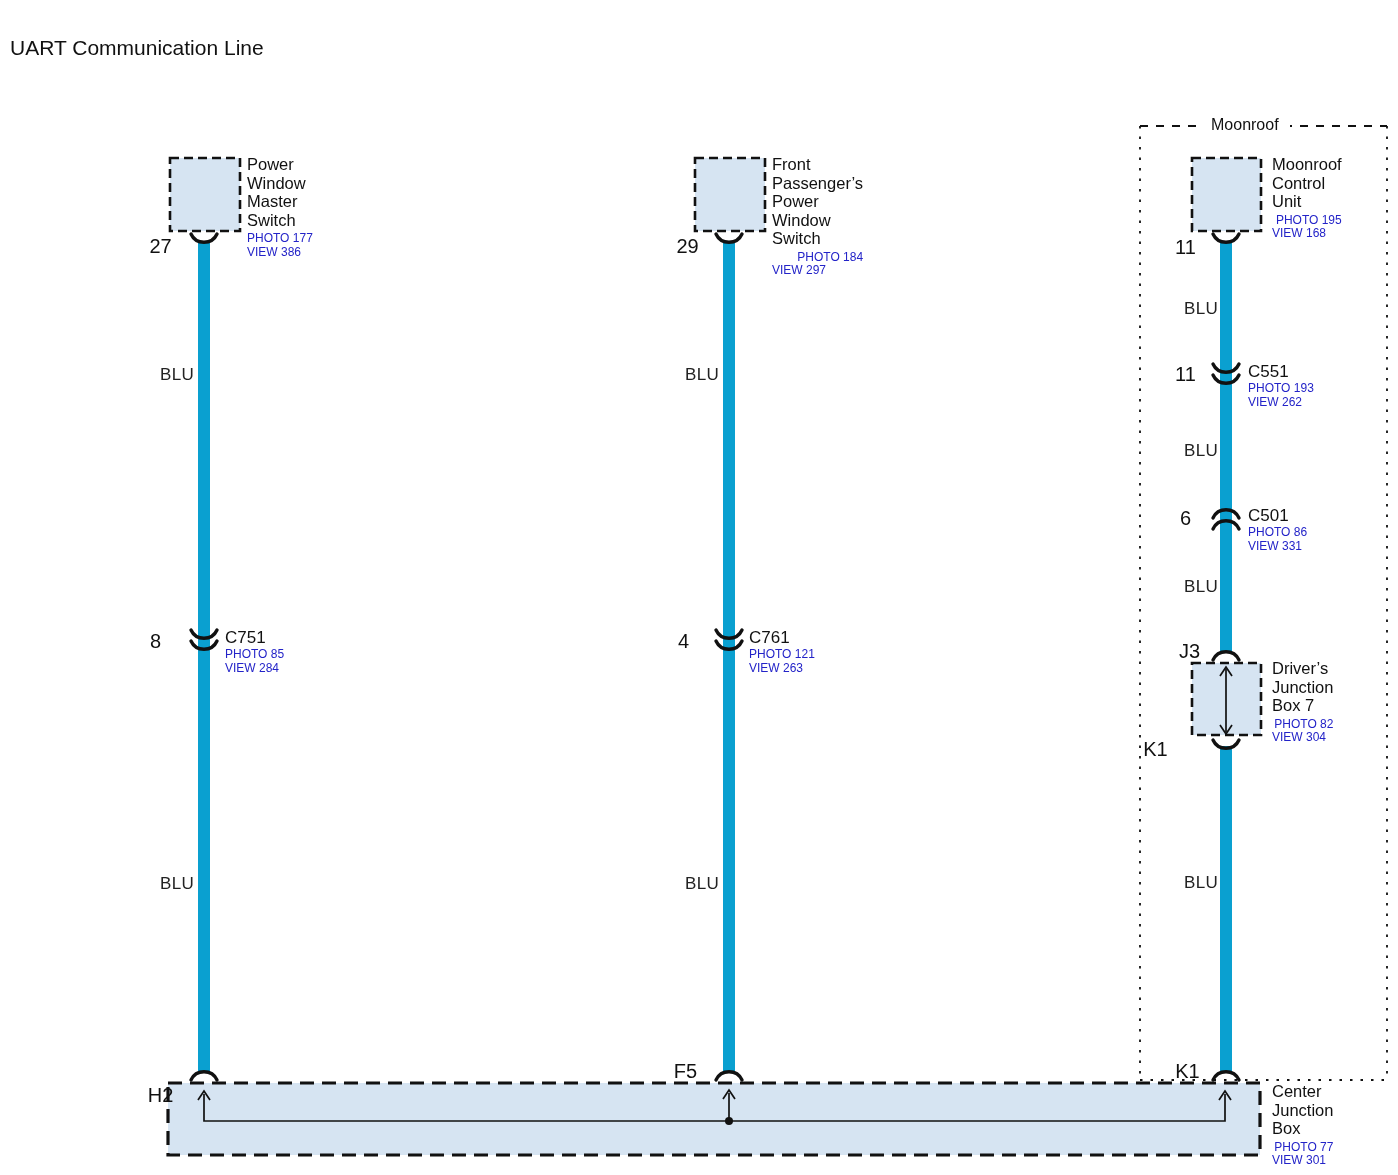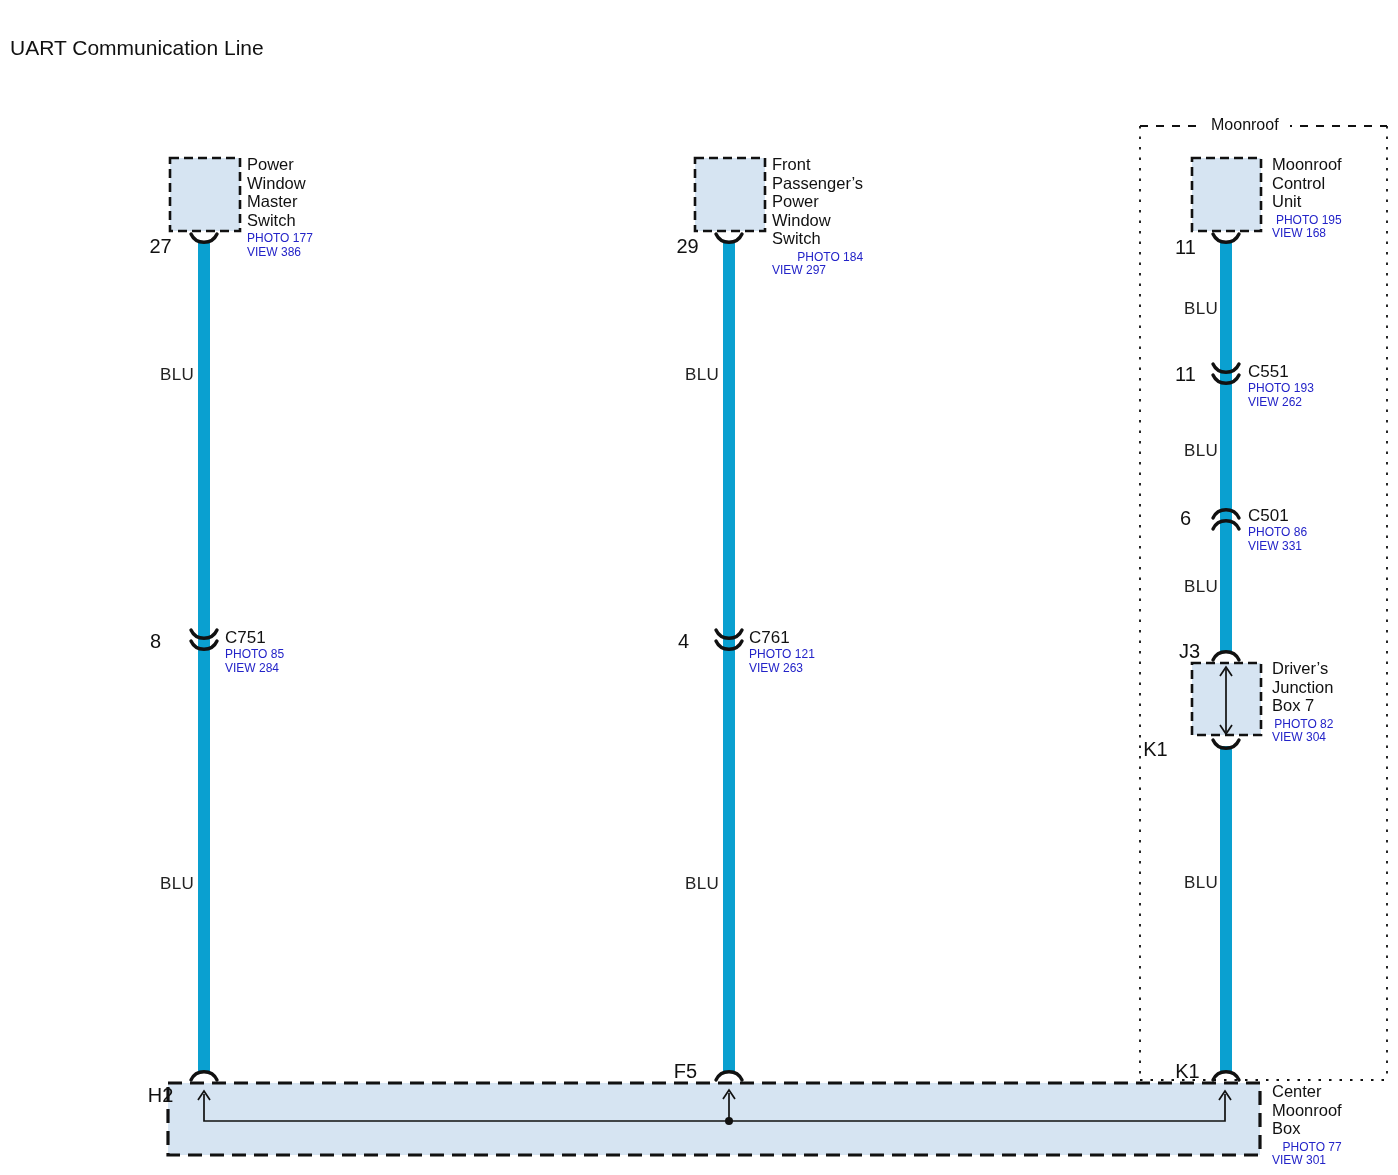--- a/index.html
+++ b/index.html
@@ -116,21 +116,21 @@
 Junction
 Box 7</div>
     <div class="ref first">PHOTO 82</div>
     <div class="ref">VIEW 304</div>
   </div>
   <div class="pin" style="left:1167px;top:640px;">J3</div>
   <div class="pin" style="left:1133px;top:738px;">K1</div>
 
   <div class="labelblock" style="left:1272px;top:1082px;">
     <div class="comp-label">Center
-Moonroof
+Junction
 Box</div>
     <div class="ref first">PHOTO 77</div>
     <div class="ref">VIEW 301</div>
   </div>
   <div class="pin" style="left:138px;top:1084px;">H2</div>
   <div class="pin" style="left:663px;top:1060px;">F5</div>
   <div class="pin" style="left:1165px;top:1060px;">K1</div>
 
   <div class="labelblock" style="left:225px;top:628px;">
     <div class="conn-name">C751</div>

